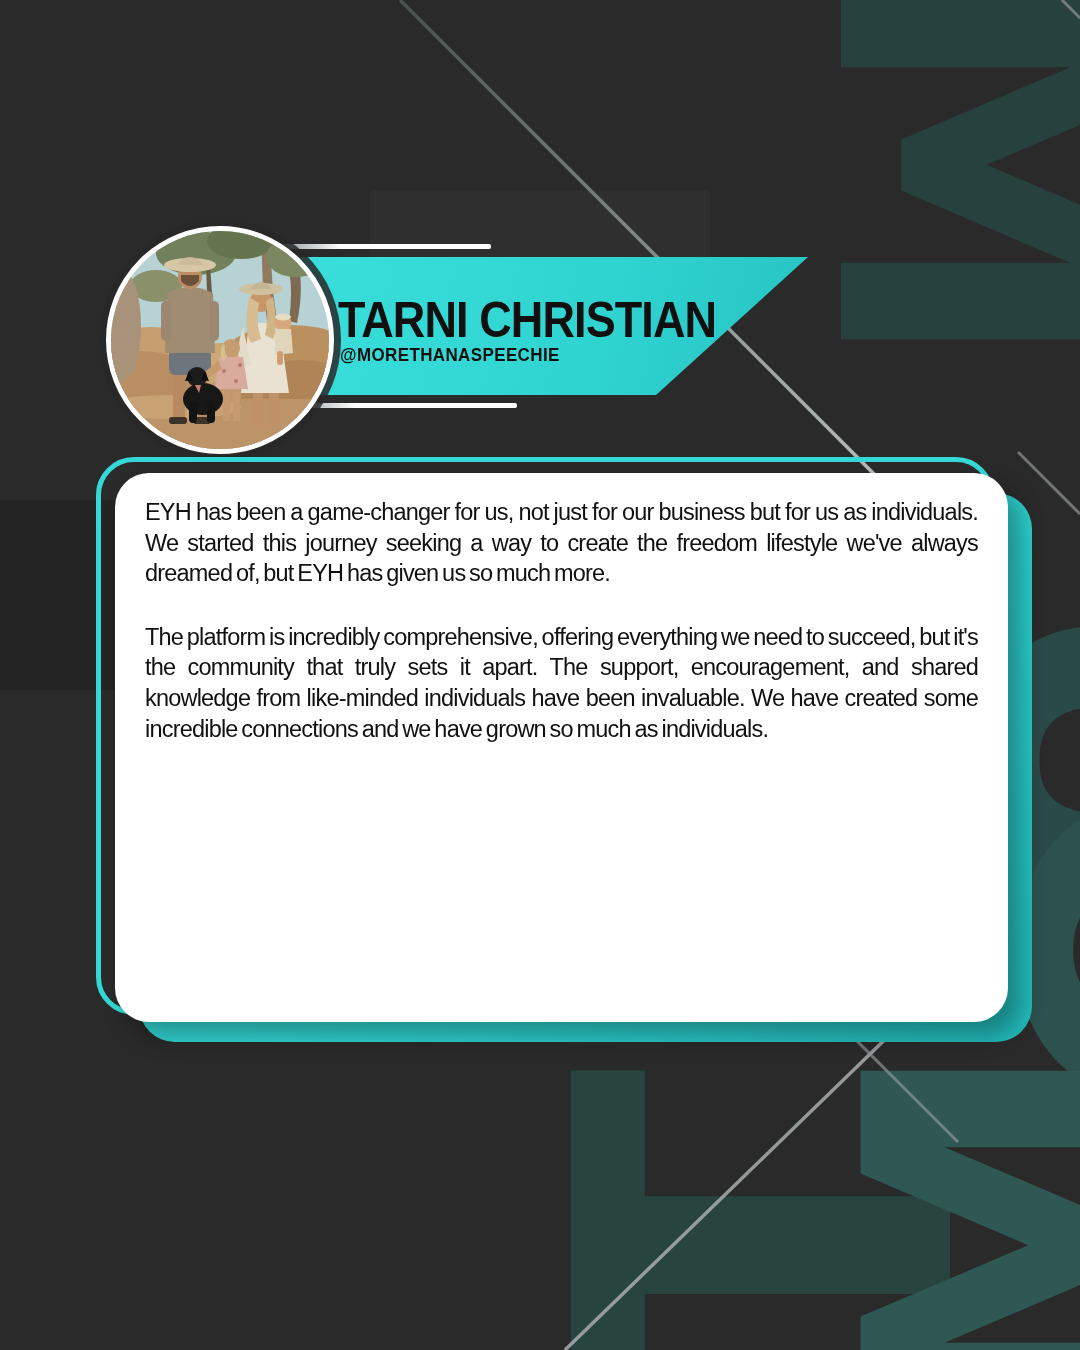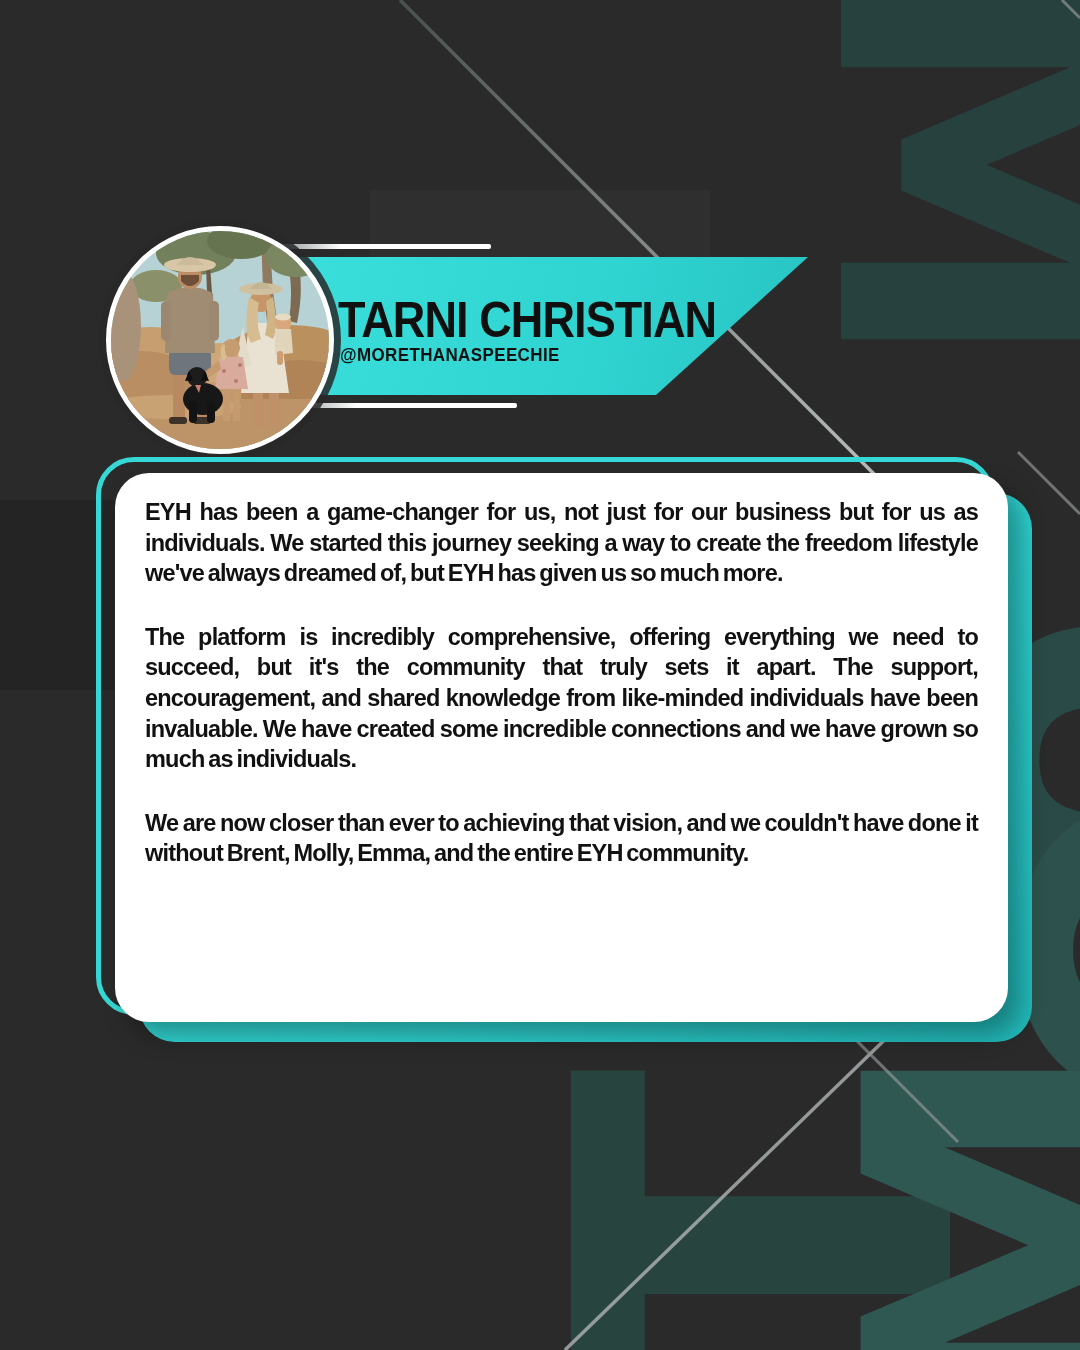--- a/index.html
+++ b/index.html
@@ -50,21 +50,21 @@
     background:linear-gradient(135deg,#38deda 0%,#2fd3d0 55%,#21b7b7 100%);
   }
   .card-white{
     position:absolute;left:115px;top:473px;width:893px;height:549px;
     border-radius:34px;background:#ffffff;
     box-shadow:12px 14px 24px rgba(0,0,0,.32);
     box-sizing:border-box;padding:24px 30px 0 30px;
   }
   .card-white p{
     margin:0 0 33px 0;
-    font-size:23.5px;line-height:30.6px;font-weight:700;color:#111111;
+    font-size:23.5px;line-height:30.6px;font-weight:400;color:#111111;
     letter-spacing:-.8px;word-spacing:-2px;
     text-align:justify;
   }
   .card-white p:last-child{margin-bottom:0;}
 </style>
 </head>
 <body>
 
 <div class="canvas">
 
@@ -183,16 +183,15 @@
         <path d="M84 154 L88 162 L90 154 Z" fill="#c97b6e"></path>
       </g>
     </svg>
   </div>
 
   <div class="card-outline"></div>
   <div class="card-teal"></div>
   <div class="card-white">
     <p>EYH has been a game-changer for us, not just for our business but for us as individuals. We started this journey seeking a way to create the freedom lifestyle we've always dreamed of, but EYH has given us so much more.</p>
     <p>The platform is incredibly comprehensive, offering everything we need to succeed, but it's the community that truly sets it apart. The support, encouragement, and shared knowledge from like-minded individuals have been invaluable. We have created some incredible connections and we have grown so much as individuals.</p>
-    <p>We are now closer than ever to achieving that vision, and we couldn't have done it without Brent, Molly, Emma, and the entire EYH community.</p>
   </div>
 
 </div>
 
 </body></html>

